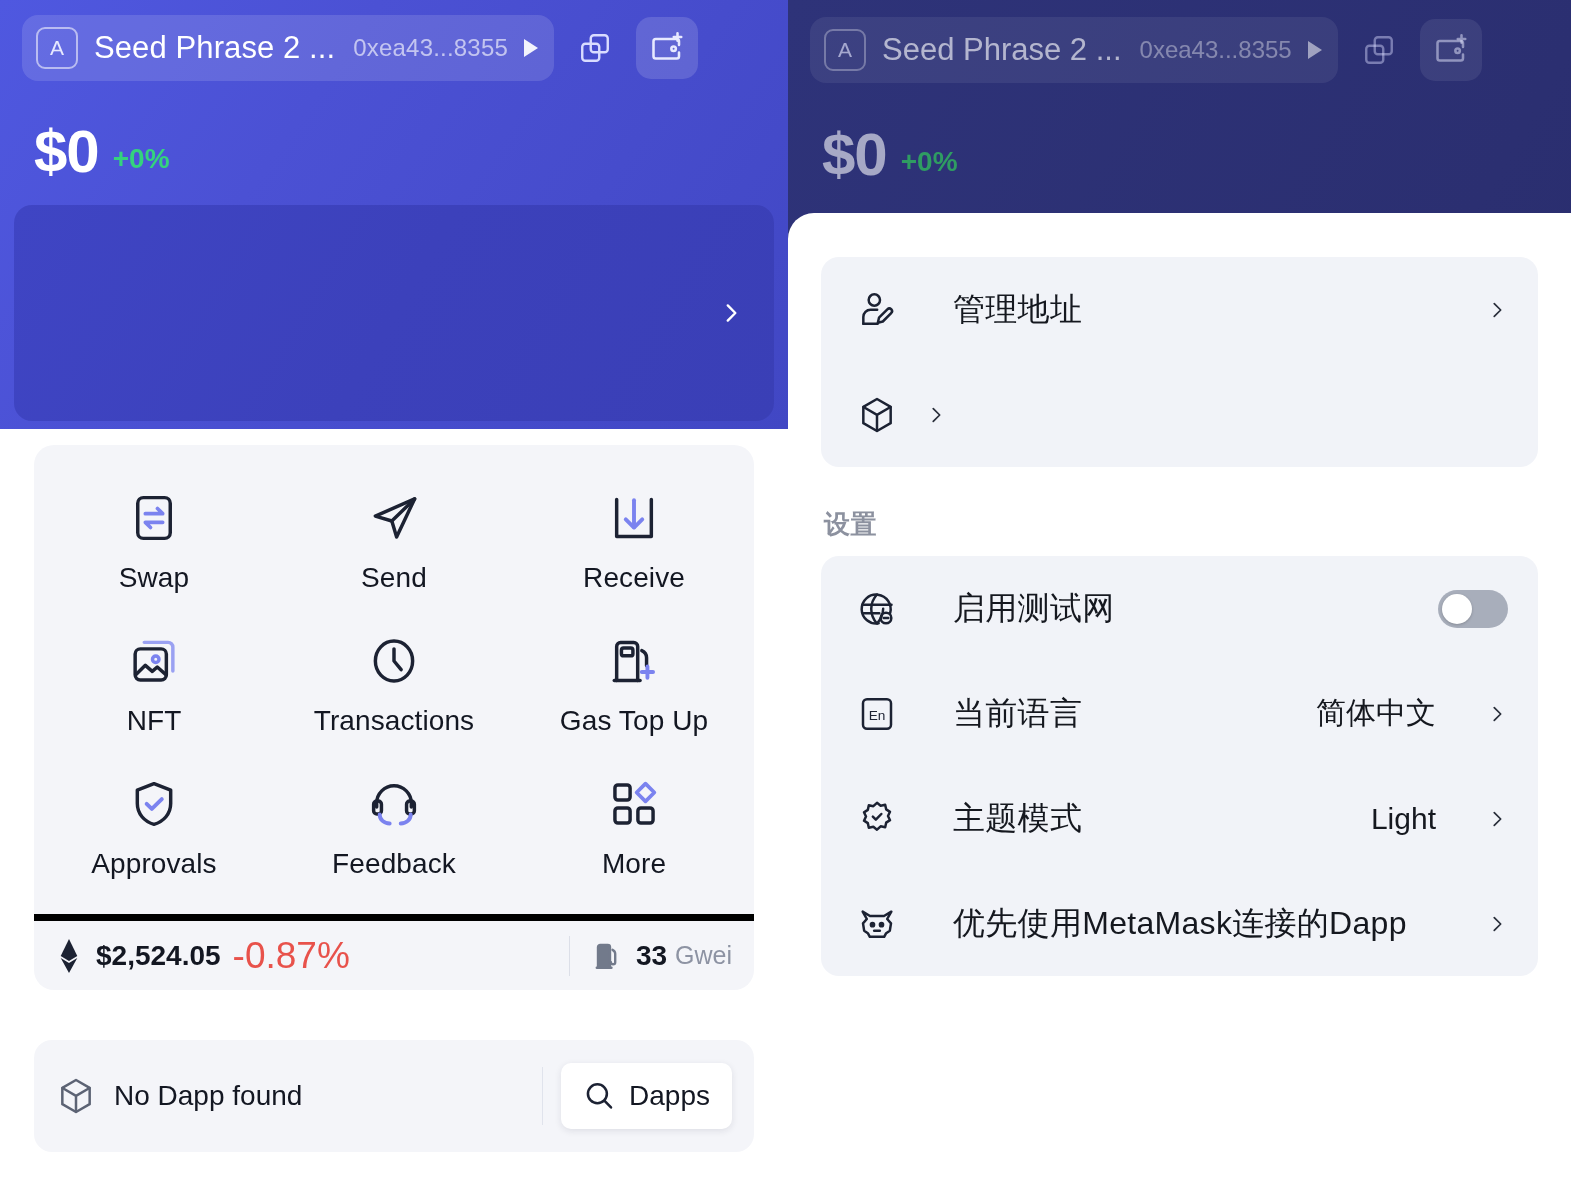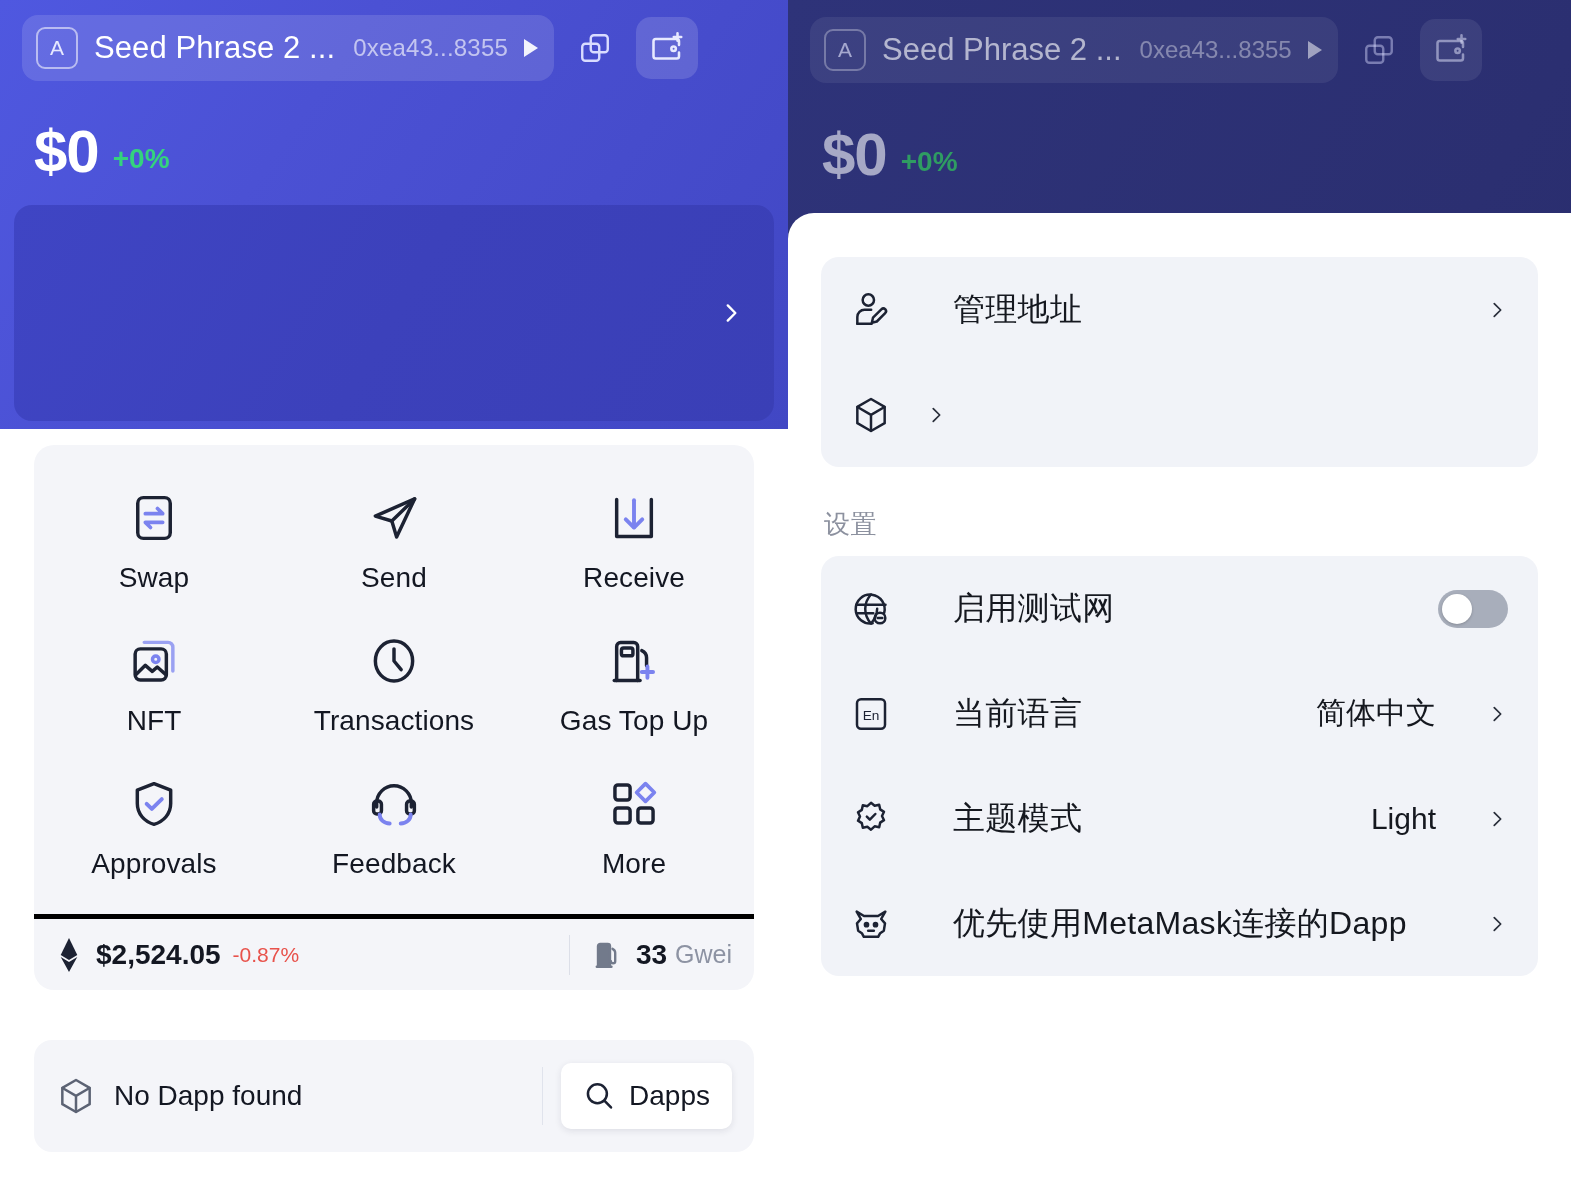--- a/index.html
+++ b/index.html
@@ -29,24 +29,24 @@
   .balance-chg{color:#34d37d;font-size:28px;font-weight:600;margin-left:14px;margin-bottom:7px;}
   .hero-card{position:absolute;left:14px;top:205px;width:760px;height:216px;border-radius:18px;
      background:linear-gradient(120deg,#3f45c4 0%,#3c41bb 50%,#3a3fb6 100%);}
   .hero-card-chev{position:absolute;right:30px;top:50%;transform:translateY(-50%);}
 
   .actions-card{position:absolute;left:34px;top:445px;width:720px;border-radius:20px;background:#f4f5f9;overflow:hidden;}
   .actions-grid{display:grid;grid-template-columns:repeat(3,1fr);padding:26px 0 14px 0;}
   .action{display:flex;flex-direction:column;align-items:center;justify-content:flex-start;padding:16px 0 20px 0;}
   .action-ico{height:62px;display:flex;align-items:center;justify-content:center;}
   .action-lbl{margin-top:13px;font-size:28px;color:#131722;font-weight:400;letter-spacing:.1px;}
-  .price-strip{display:flex;align-items:center;height:76px;border-top:5px solid #000000;padding:0 22px;box-sizing:border-box;}
+  .price-strip{display:flex;align-items:center;height:76px;border-top:7px solid #000000;padding:0 22px;box-sizing:border-box;}
   .price-left{display:flex;align-items:center;flex:1;}
   .eth-price{margin-left:14px;font-size:28px;color:#131722;font-weight:600;}
-  .eth-chg{margin-left:12px;font-size:21px;color:#e8524b;font-weight:500;}
+  .eth-chg{margin-left:12px;font-size:37px;color:#e8524b;font-weight:500;}
   .price-div{width:1px;height:40px;background:#dcdfe8;margin:0 22px 0 0;}
   .gas-wrap{display:flex;align-items:center;}
   .gas-val{margin-left:12px;font-size:28px;color:#131722;font-weight:700;}
   .gas-unit{margin-left:8px;font-size:25px;color:#8d93a3;font-weight:400;}
 
   .dapp-bar{position:absolute;left:34px;top:1040px;width:720px;height:112px;border-radius:18px;background:#f4f5f9;display:flex;align-items:center;box-sizing:border-box;padding:0 22px;}
   .dapp-left{display:flex;align-items:center;flex:1;}
   .dapp-text{margin-left:18px;font-size:28px;color:#131722;}
   .dapp-div{width:1px;height:58px;background:#e0e3ec;margin-right:18px;}
   .dapps-btn{display:flex;align-items:center;background:#ffffff;border-radius:10px;height:66px;padding:0 22px;box-shadow:0 2px 7px rgba(25,30,60,0.10);}
@@ -65,25 +65,25 @@
   .r-iconbtn{width:62px;height:62px;border-radius:15px;display:flex;align-items:center;justify-content:center;margin-left:10px;}
   .r-iconbtn.filled{background:rgba(255,255,255,0.08);}
   .r-balance-row{position:absolute;left:34px;top:125px;display:flex;align-items:flex-end;}
   .r-balance-amt{color:rgba(255,255,255,0.58);font-size:60px;font-weight:700;line-height:1;letter-spacing:-1px;}
   .r-balance-chg{color:#2f9c62;font-size:28px;font-weight:600;margin-left:14px;margin-bottom:7px;}
 
   .sheet{position:absolute;left:0;top:213px;width:783px;height:975px;background:#ffffff;border-top-left-radius:26px;}
   .group-card{margin:0 33px;background:#f1f3f8;border-radius:18px;overflow:hidden;}
   .g1{margin-top:44px;}
   .row{display:flex;align-items:center;height:105px;padding:0 30px;box-sizing:border-box;gap:28px;}
-  .row-ico{width:46px;height:46px;display:flex;align-items:center;justify-content:flex-start;flex:0 0 auto;}
+  .row-ico{width:46px;height:46px;display:flex;align-items:center;justify-content:flex-end;flex:0 0 auto;}
   .row-lbl{margin-left:28px;font-size:32px;color:#15181f;letter-spacing:.3px;flex:1;white-space:nowrap;}
   .row-val{font-size:30px;color:#15181f;margin-right:22px;white-space:nowrap;}
   .chev{flex:0 0 auto;}
-  .sec-title{margin:40px 0 14px 36px;font-size:26px;color:#8c919f;letter-spacing:.5px;}
+  .sec-title{margin:40px 0 14px 36px;font-size:26px;color:#8c919f;letter-spacing:.5px;font-weight:bold;}
   .toggle{width:70px;height:38px;border-radius:19px;position:relative;flex:0 0 auto;}
   .toggle.on{background:#2bbd7e;}
   .toggle.off{background:#a8aebb;}
   .toggle .knob{position:absolute;top:4px;width:30px;height:30px;border-radius:50%;background:#ffffff;box-shadow:0 1px 3px rgba(0,0,0,.2);}
   .toggle.on .knob{right:4px;}
   .toggle.off .knob{left:4px;}
   svg{display:block;}
 </style>
 </head>
 <body>

